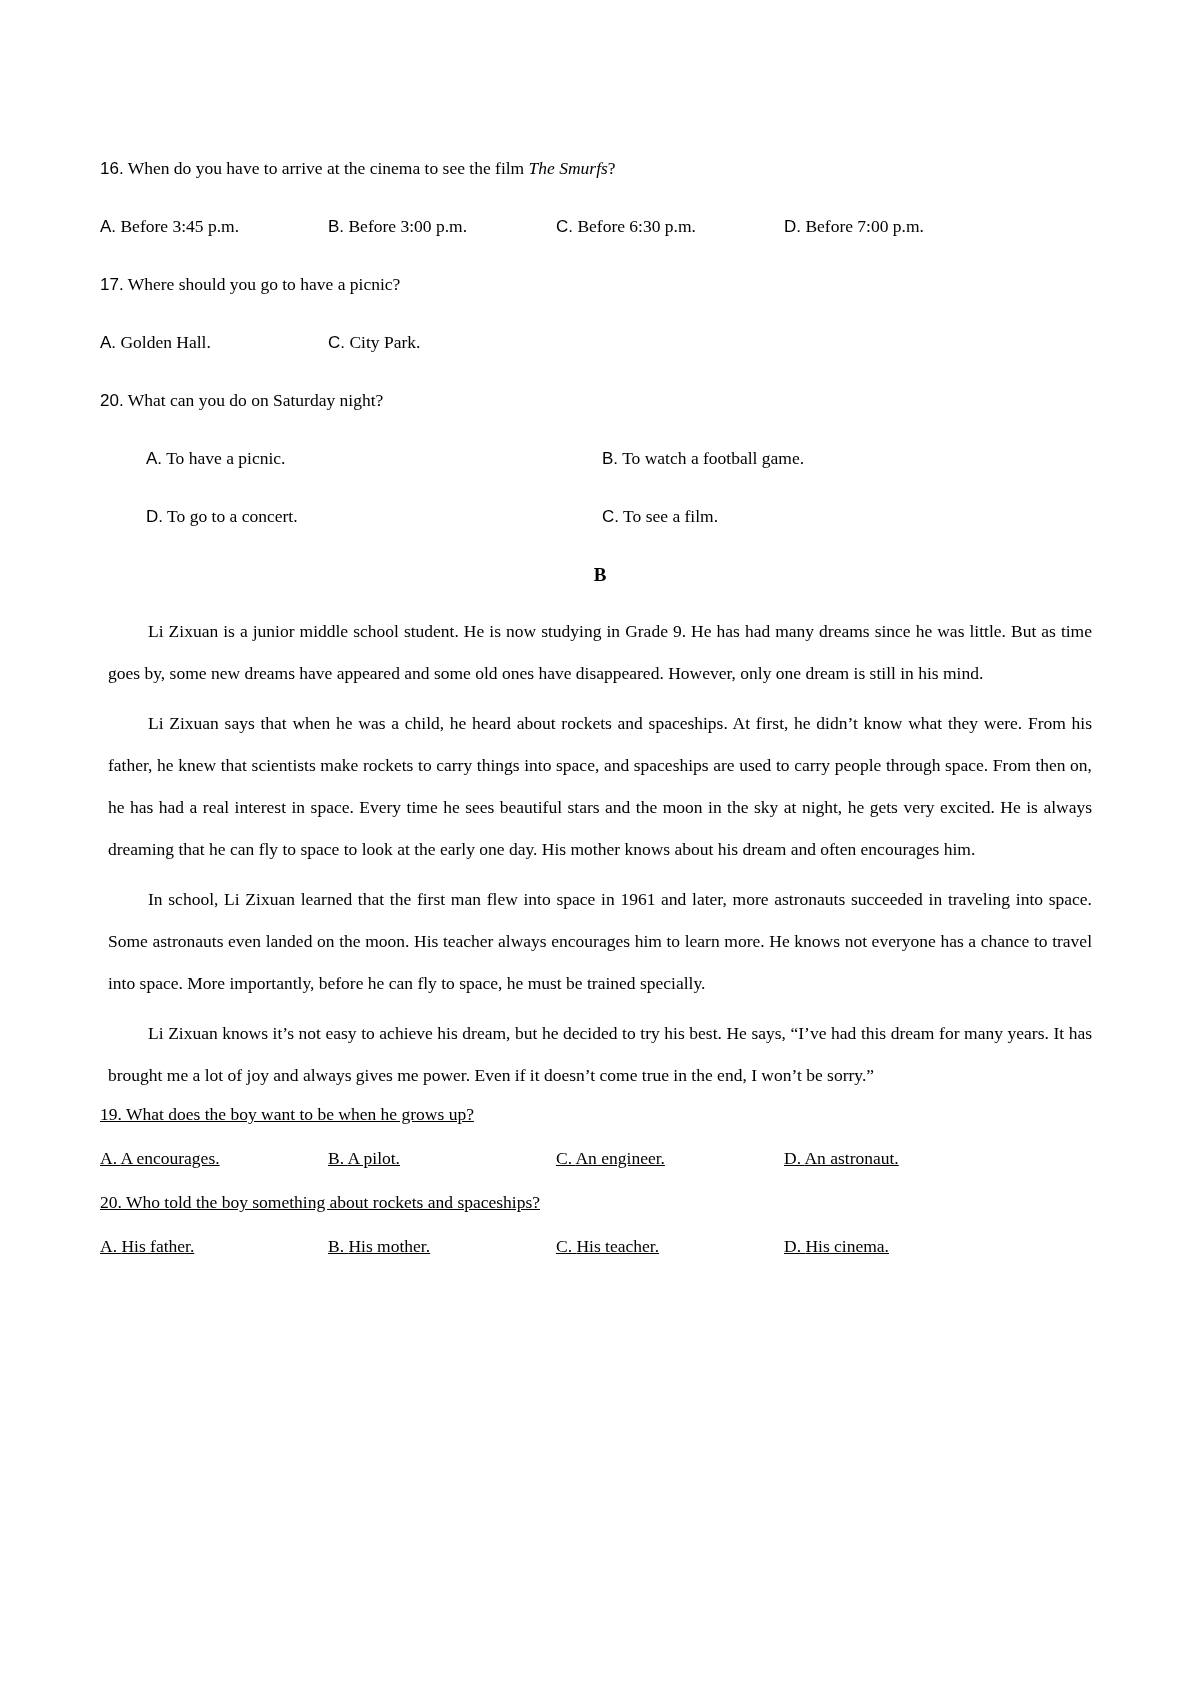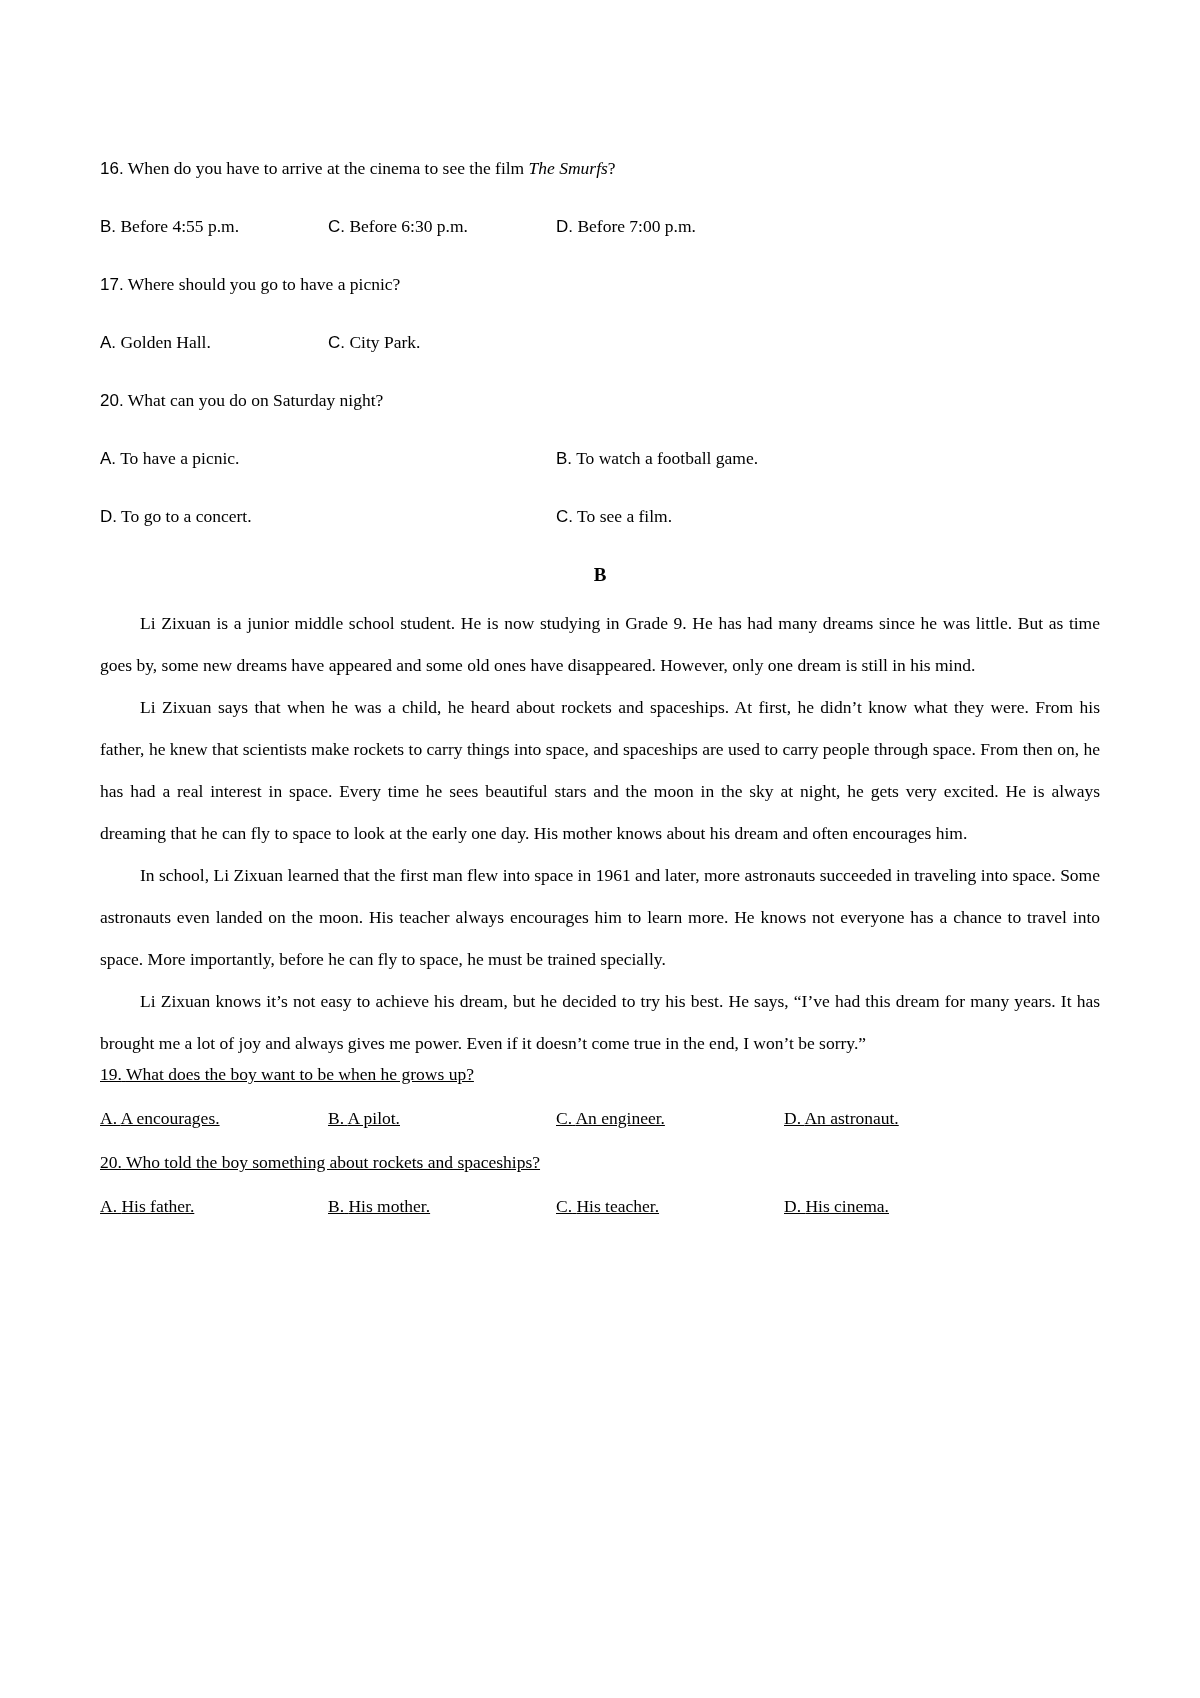--- a/index.html
+++ b/index.html
@@ -23,52 +23,54 @@
     
     .brow { height: 44px; text-decoration: underline; }
 
     .opts4 {
       display: grid;
       grid-template-columns: 228px 228px 228px 1fr;
     }
     .opts2 {
       display: grid;
       grid-template-columns: 456px 1fr;
+      margin-left: 46px;
     }
     .lab-sans {
       font-family: "Liberation Sans", sans-serif;
       font-size: 17px;
     }
     .heading-b {
       height: 38px;
       text-align: center;
       font-weight: bold;
       font-size: 19px;
       font-family: "Liberation Serif", serif;
     }
     .passage p {
-      margin: 0;
+      margin: 8px;
       line-height: 42px;
       text-align: justify;
       text-indent: 40px;
     }
     .film-title { font-style: italic; }
     .opt { white-space: nowrap; }
   </style>
 </head>
 <body>
 
 <div class="page">
 
   <div class="trow">
     <span class="lab-sans">16.</span>
     <span>When do you have to arrive at the cinema to see the film </span><span class="film-title">The Smurfs</span><span>?</span>
   </div>
   <div class="trow opts4">
-    <span class="opt"><span class="lab-sans">B.</span> <span>Before 4:55 p.m.</span></span>
+    <span class="opt"><span class="lab-sans">A.</span> <span>Before 3:45 p.m.</span></span>
+    <span class="opt"><span class="lab-sans">B.</span> <span>Before 3:00 p.m.</span></span>
     <span class="opt"><span class="lab-sans">C.</span> <span>Before 6:30 p.m.</span></span>
     <span class="opt"><span class="lab-sans">D.</span> <span>Before 7:00 p.m.</span></span>
   </div>
 
   <div class="trow">
     <span class="lab-sans">17.</span>
     <span>Where should you go to have a picnic?</span>
   </div>
   <div class="trow opts4">
     <span class="opt"><span class="lab-sans">A.</span> <span>Golden Hall.</span></span>

